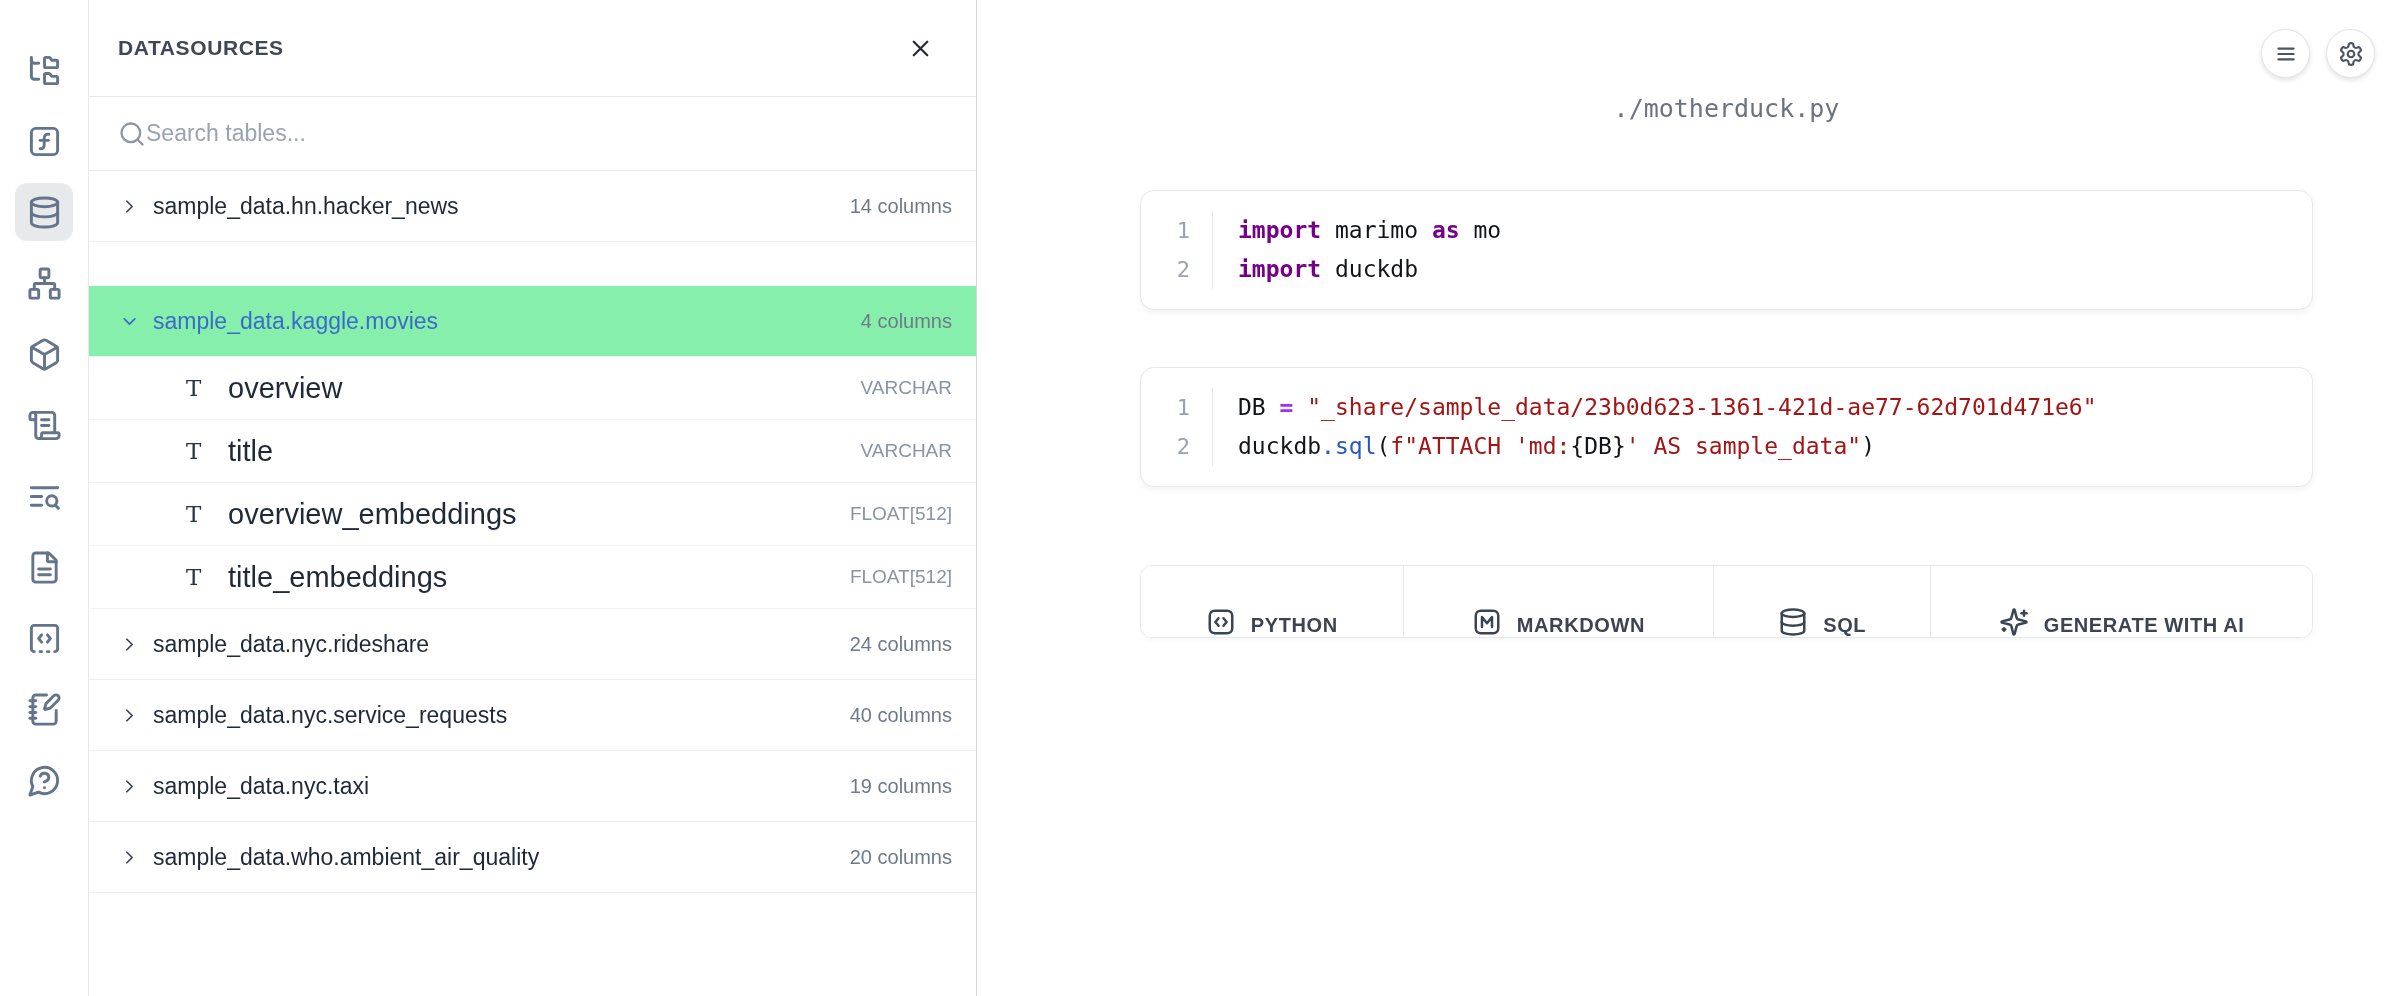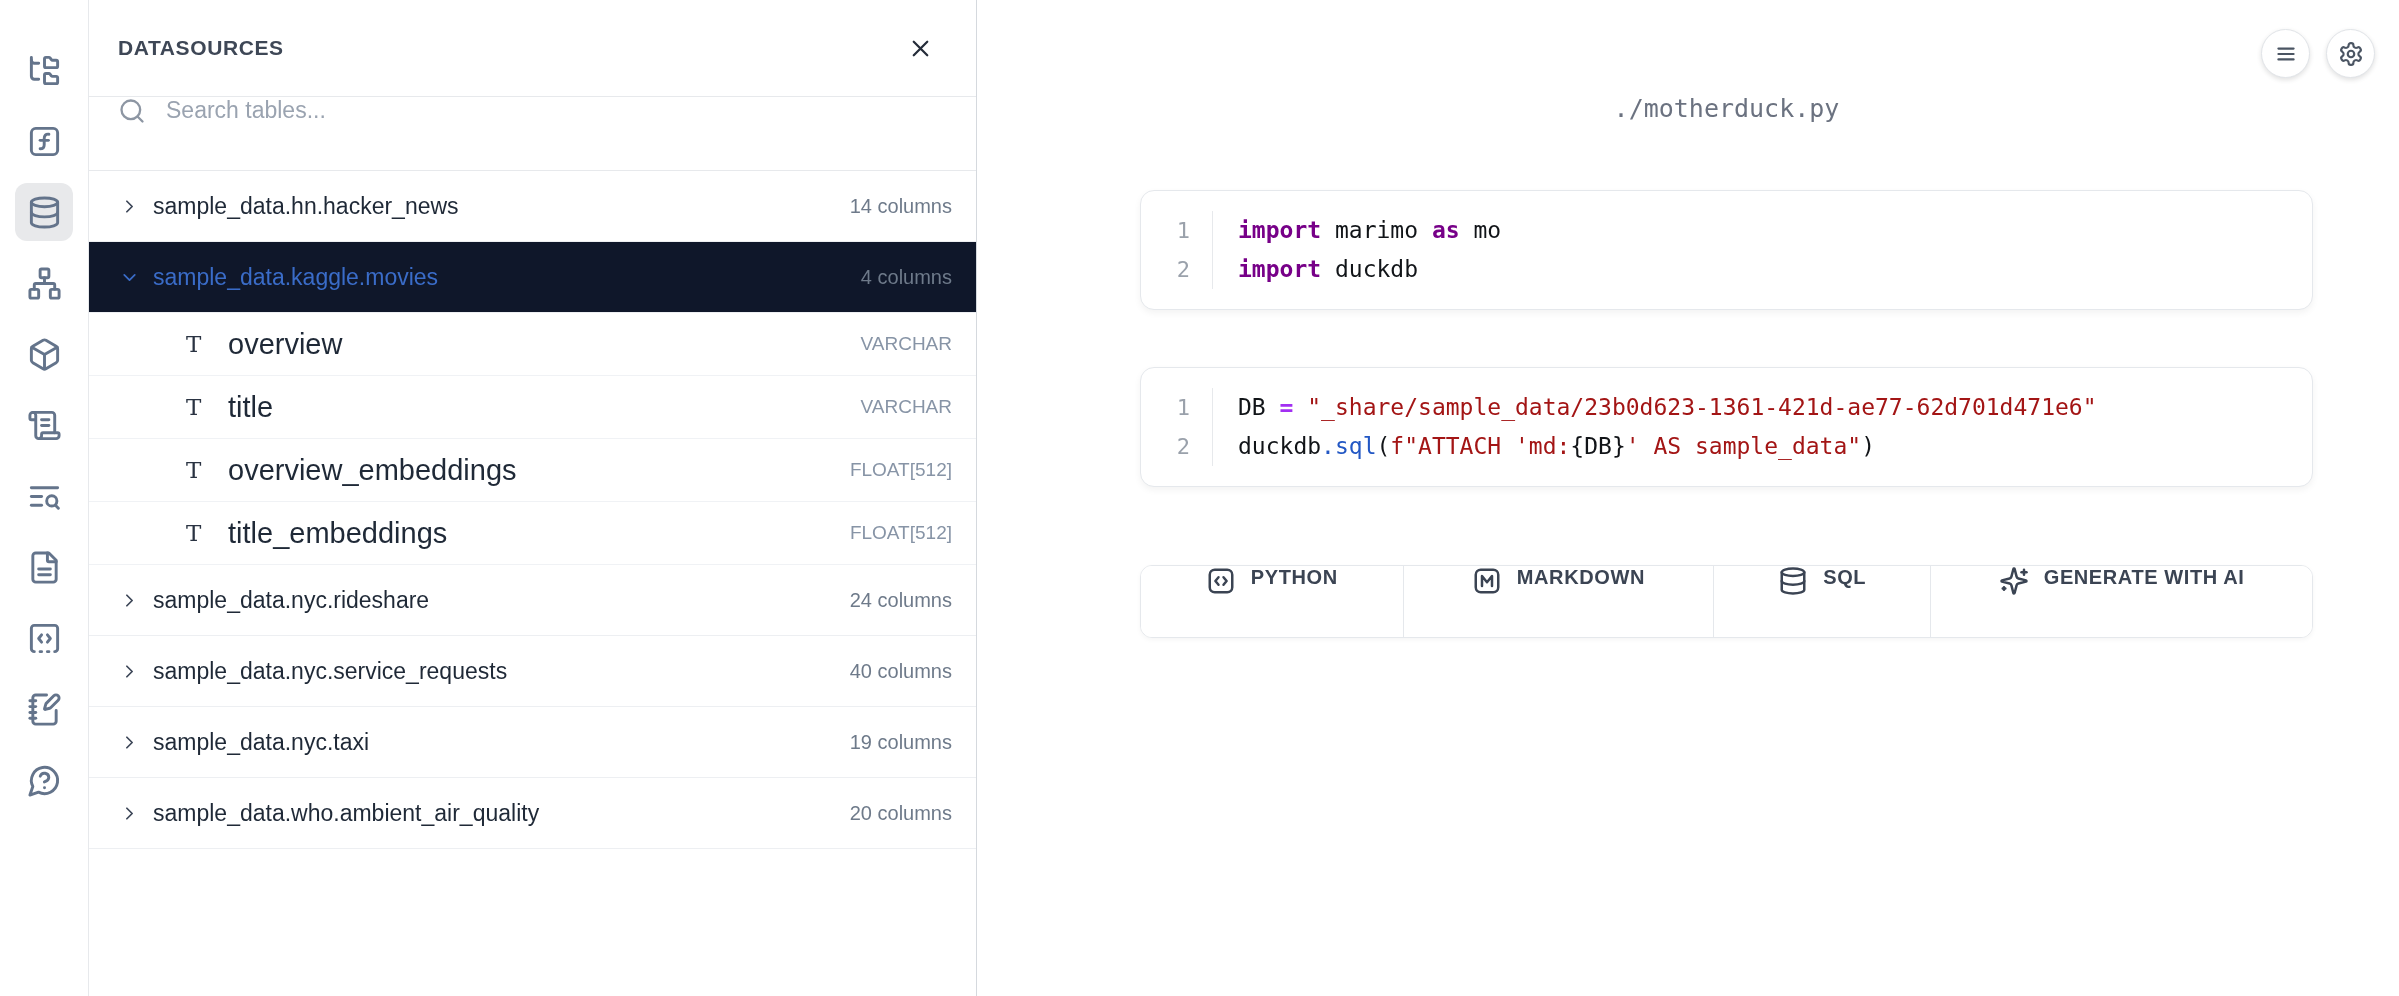--- a/index.html
+++ b/index.html
@@ -20,37 +20,37 @@
   
   .panel { width:888px; flex:0 0 888px; border-right:1px solid #d5d9de;
     display:flex; flex-direction:column; background:#fff; }
   .panel-header { height:97px; flex:0 0 97px; display:flex; align-items:center;
     justify-content:space-between; padding:0 42px 0 29px; border-bottom:1px solid #e7e9ec; }
   .panel-title { font-size:21px; font-weight:700; letter-spacing:.6px; color:#3e4756; }
   .close-btn { background:none; border:none; cursor:pointer; display:flex; }
   .close-btn svg { width:27px; height:27px; stroke:#252d3a; stroke-width:2;
     stroke-linecap:round; fill:none; }
 
-  .search-row { height:74px; flex:0 0 74px; display:flex; align-items:flex-start;
-    gap:20px; padding:0 29px; border-bottom:1px solid #e7e9ec; }
+  .search-row { height:74px; flex:0 0 74px; display:flex; align-items:center;
+    padding:0 29px; border-bottom:1px solid #e7e9ec; }
   .search-row svg { width:28px; height:28px; stroke:#8d96a3; stroke-width:2;
     stroke-linecap:round; fill:none; flex:0 0 auto; }
   .search-row input { border:none; outline:none; flex:1; font-size:23px;
     color:#374151; font-family:"Liberation Sans", sans-serif; }
   .search-row input::placeholder { color:#9aa3b0; }
 
   .tree { flex:1; overflow:hidden; }
   .t-row { height:71px; display:flex; align-items:center; padding:0 24px 0 30px;
     border-bottom:1px solid #edeff2; cursor:pointer; background:#fff; }
   .t-row .chev { width:21px; height:21px; flex:0 0 21px; display:flex; align-items:center; }
   .t-row .chev svg { width:21px; height:21px; stroke:#3c4657; stroke-width:2;
     stroke-linecap:round; stroke-linejoin:round; fill:none; }
   .t-row .t-name { margin-left:13px; font-size:23px; color:#1f2937; }
   .t-row .t-meta { margin-left:auto; font-size:20px; color:#6e7a8a; }
-  .t-row.selected { background:#0f172a; }
+  .t-row.selected { background:#86efac;margin-top:44px; }
   .t-row.selected .t-name { color:#3a6cc8; }
   .t-row.selected .chev svg { stroke:#3a6cc8; }
 
   .c-row { height:63px; display:flex; align-items:center; padding:0 24px 0 97px;
     border-bottom:1px solid #f0f2f5; cursor:pointer; background:#fff; }
   .c-row .c-type-icon { font-family:"DejaVu Serif", serif; font-size:23px;
     color:#2a3342; width:30px; flex:0 0 30px; }
   .c-row .c-name { margin-left:12px; font-size:29px; color:#1f2937; }
   .c-row .c-type { margin-left:auto; font-size:19px; color:#8794a6; }
 
@@ -76,21 +76,21 @@
     border-right:1px solid #e7e9ec; }
   .code { padding-left:25px; font-family:"DejaVu Sans Mono", monospace;
     font-size:23px; color:#111418; white-space:pre; }
   .tok-kw  { color:#770088; font-weight:bold; }
   .tok-op  { color:#a22ff2; font-weight:bold; }
   .tok-str { color:#a31515; }
   .tok-fn  { color:#2257c4; }
 
   .add-bar { margin-top:78px; height:73px; display:flex; border:1.5px solid #e5e8ec;
     border-radius:12px; background:#fff; box-shadow:0 2px 5px rgba(0,0,0,.04); overflow:hidden; }
-  .add-btn { display:flex; align-items:flex-start; justify-content:center; gap:15px;
+  .add-btn { display:flex; align-items:flex-end; justify-content:center; gap:15px;
     border:none; border-right:1px solid #e5e8ec; background:#fff; cursor:pointer;
     font-family:"Liberation Sans", sans-serif;
     font-size:20px; font-weight:700; letter-spacing:.6px; color:#3b4453; }
   .add-btn:last-child { border-right:none; }
   .add-btn svg { width:30px; height:30px; stroke:#3b4453; stroke-width:2;
     stroke-linecap:round; stroke-linejoin:round; fill:none; }
 </style>
 </head>
 <body>
 

